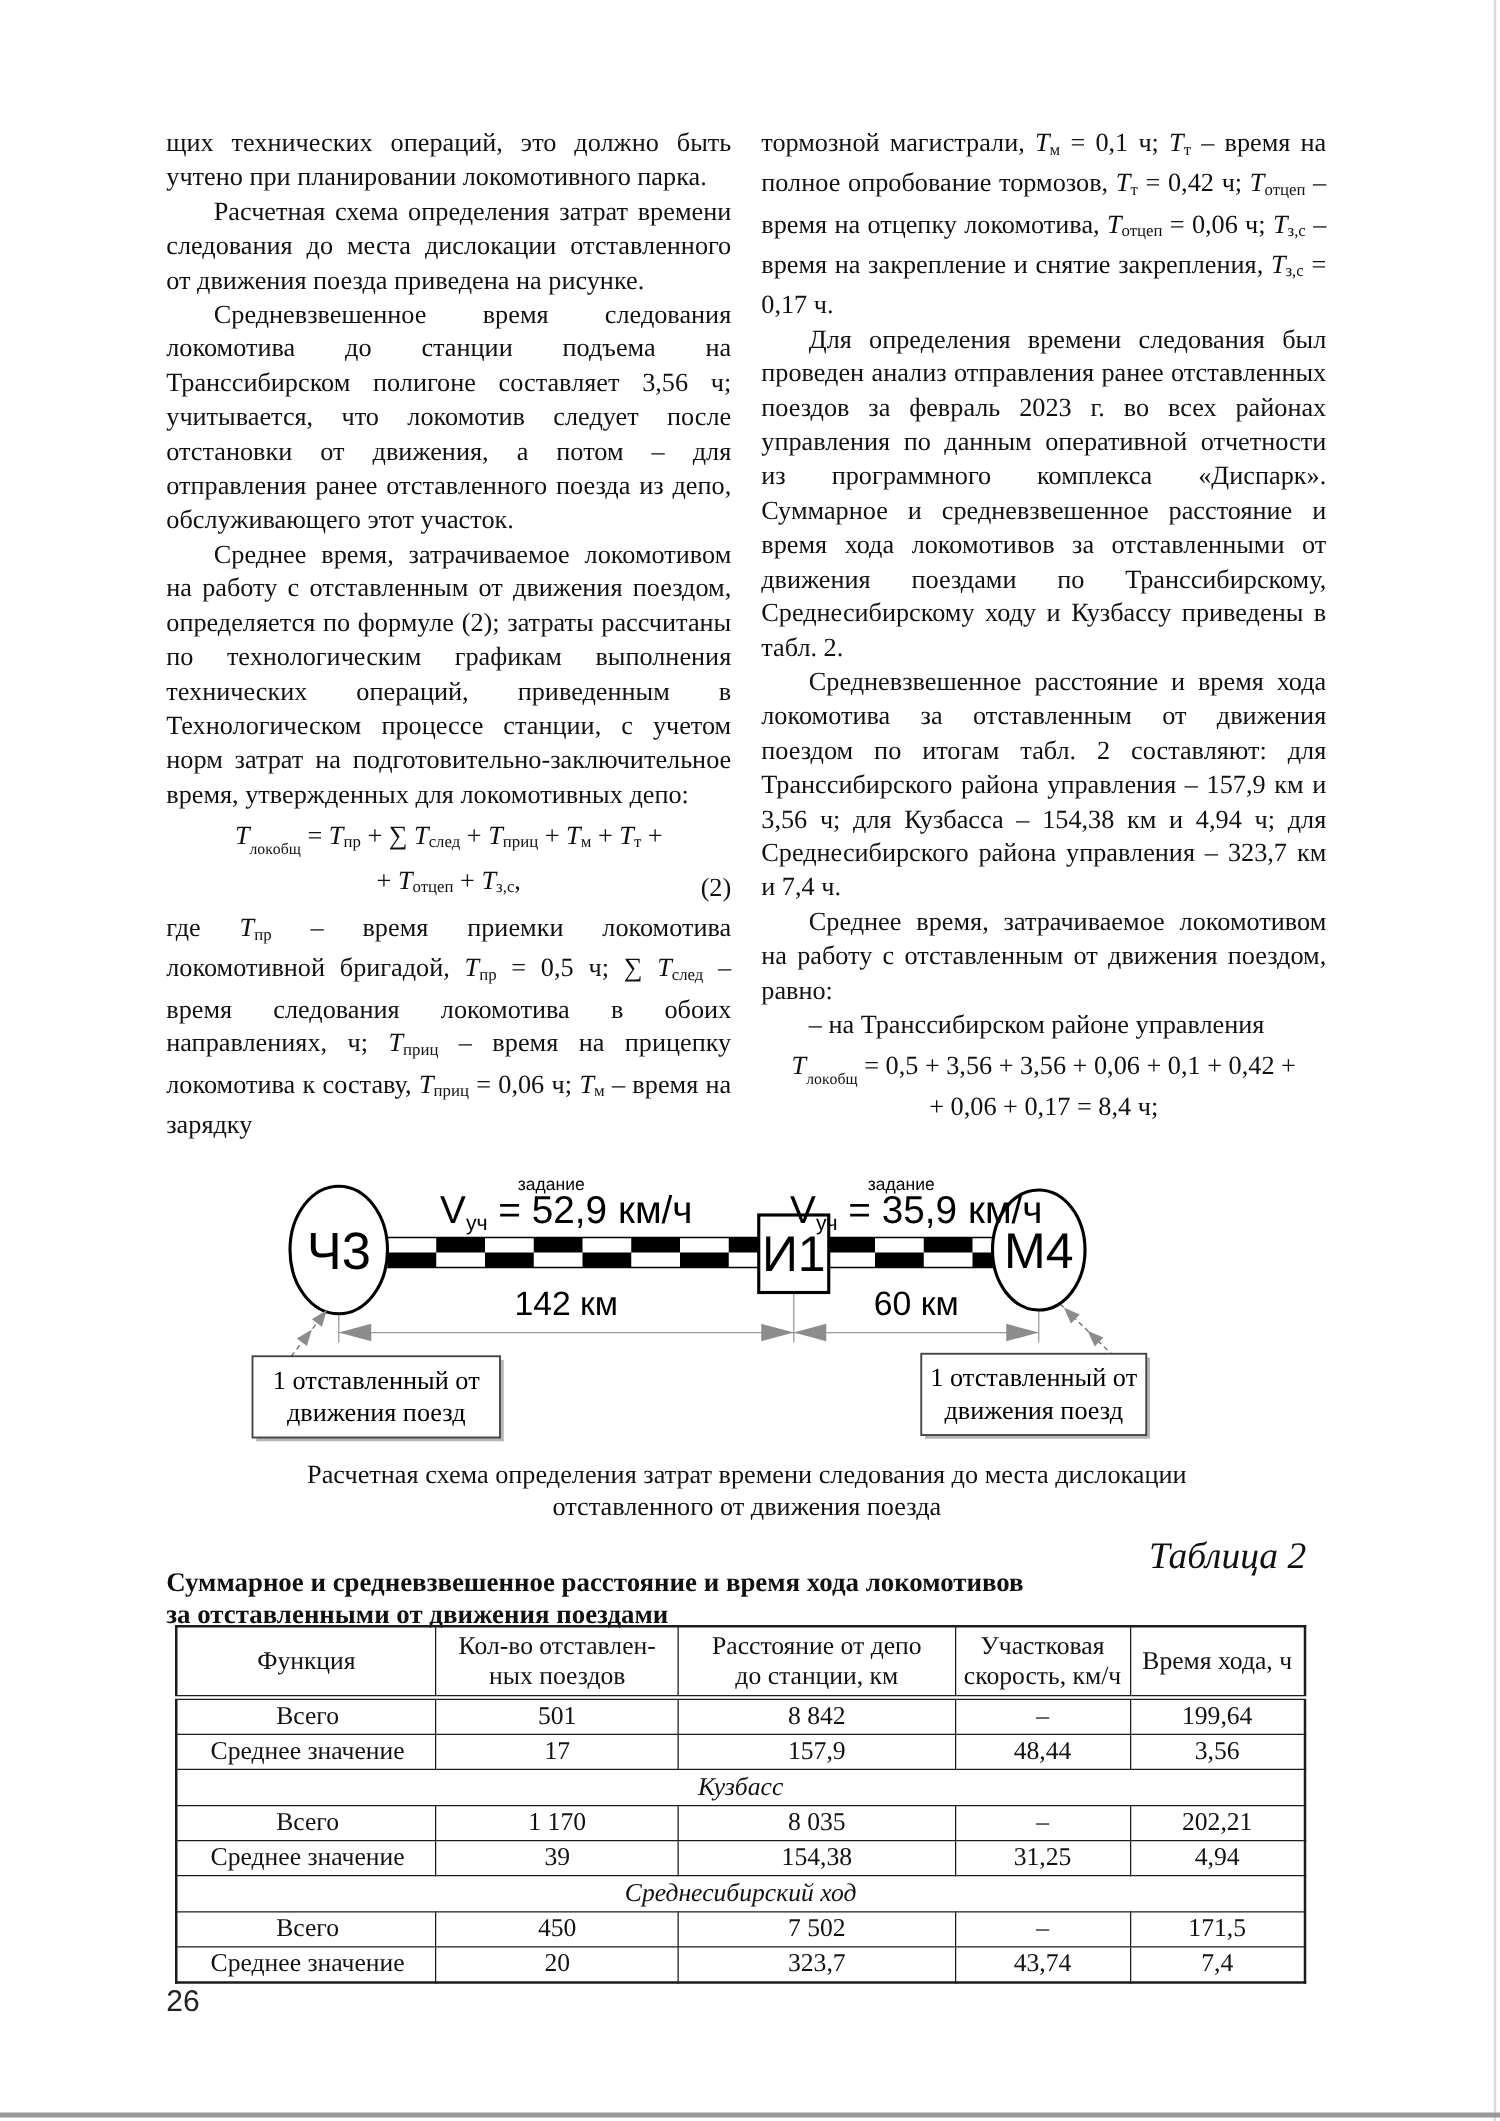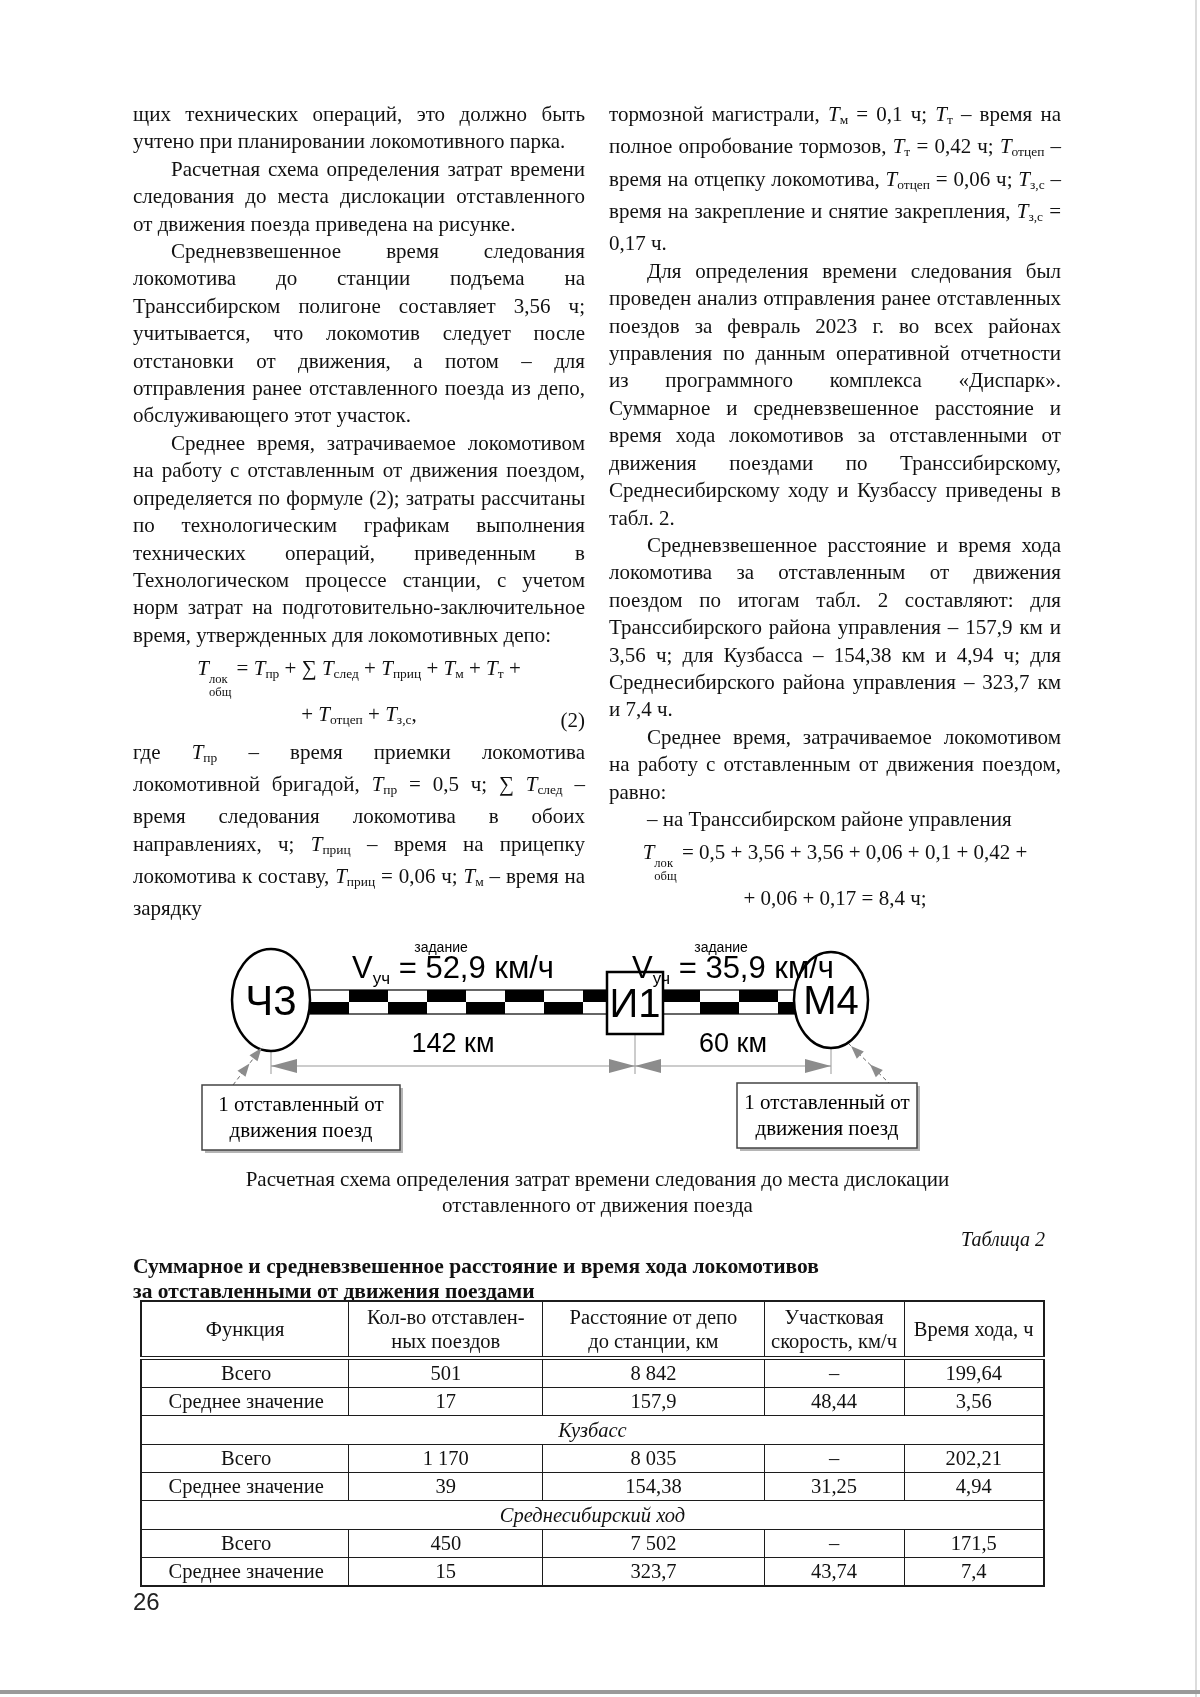--- a/index.html
+++ b/index.html
@@ -11,33 +11,33 @@
   .scan-right{position:absolute;top:0;right:3px;width:2px;height:100%;background:#dcdcdc;}
   .scan-bottom{position:absolute;left:0;bottom:3px;width:100%;height:4px;background:#9a9a9a;}
 
   
   .columns{position:absolute;left:133px;top:101px;width:929px;display:flex;gap:24px;}
   .col{width:452px;font-size:21px;line-height:27.4px;text-align:justify;}
   .col p{margin:0;}
   .col p.ind{text-indent:38px;}
   .i{font-style:italic;}
   .sb{font-size:0.64em;vertical-align:-0.22em;font-style:normal;}
-  .stk{display:inline-flex;flex-direction:column;align-items:flex-start;
+  .stk{display:inline-flex;align-items:flex-start;
        font-size:0.60em;line-height:1.02;vertical-align:-0.62em;font-style:normal;justify-content:flex-end;}
   .formula{text-align:center;position:relative;margin:4px 0 4px 0;line-height:30px;}
   .formula .eqno{position:absolute;right:0;bottom:0;}
 
   
   .figure{position:absolute;left:173px;top:930px;width:880px;height:235px;}
   .fig-caption{position:absolute;left:133px;top:1166px;width:929px;text-align:center;
     font-size:21px;line-height:26px;}
 
   
   .tbl-label{position:absolute;left:133px;top:1228px;width:912px;text-align:right;
-    font-style:italic;font-size:20px;}
+    font-style:italic;font-size:30px;}
   .tbl-title{position:absolute;left:133px;top:1254px;width:929px;
     font-weight:bold;font-size:21.5px;line-height:25px;font-family:Liberation Serif, serif;}
   table.t2{position:absolute;left:140px;top:1300px;width:905px;border-collapse:collapse;
     font-size:20.5px;border:2.5px solid #1c1c1c;table-layout:fixed;}
   table.t2 th,table.t2 td{border:1.5px solid #1c1c1c;text-align:center;vertical-align:middle;
     font-weight:normal;padding:1px 6px;line-height:23px;}
   table.t2 thead th{white-space:pre-line;height:52px;border-bottom:4px double #1c1c1c;line-height:24px;}
   table.t2 tr.sec td{font-style:italic;height:26px;}
   table.t2 tr.row td{height:25px;}
   table.t2 tr.row td.c0{text-align:center;padding-left:8px;}
@@ -216,21 +216,21 @@
       </tr>
     <tr class="row">
       <td class="c0">Всего</td>
       <td>450</td>
       <td>7 502</td>
       <td>–</td>
       <td>171,5</td>
     </tr>
     <tr class="row">
       <td class="c0">Среднее значение</td>
-      <td>15</td>
+      <td>20</td>
       <td>323,7</td>
       <td>43,74</td>
       <td>7,4</td>
     </tr>
   </tbody>
 </table>
 
 <div class="pageno">26</div>
 
 </body></html>

